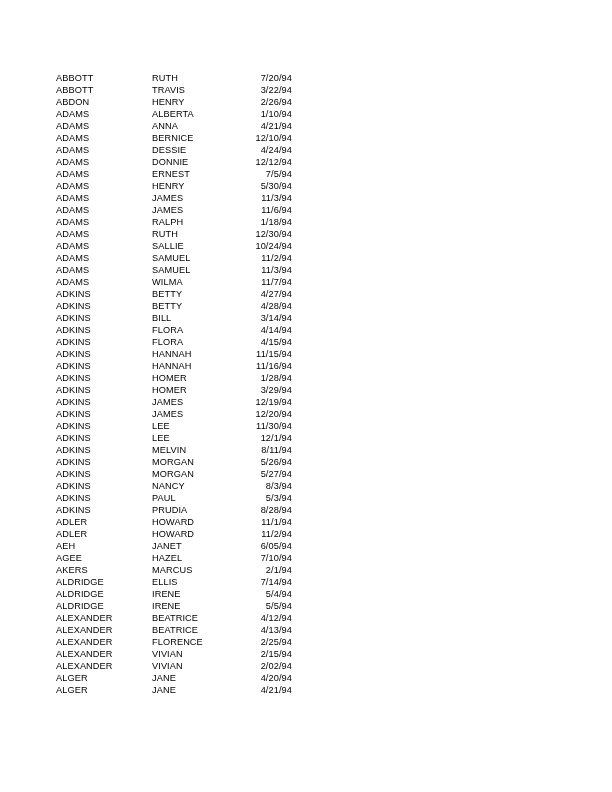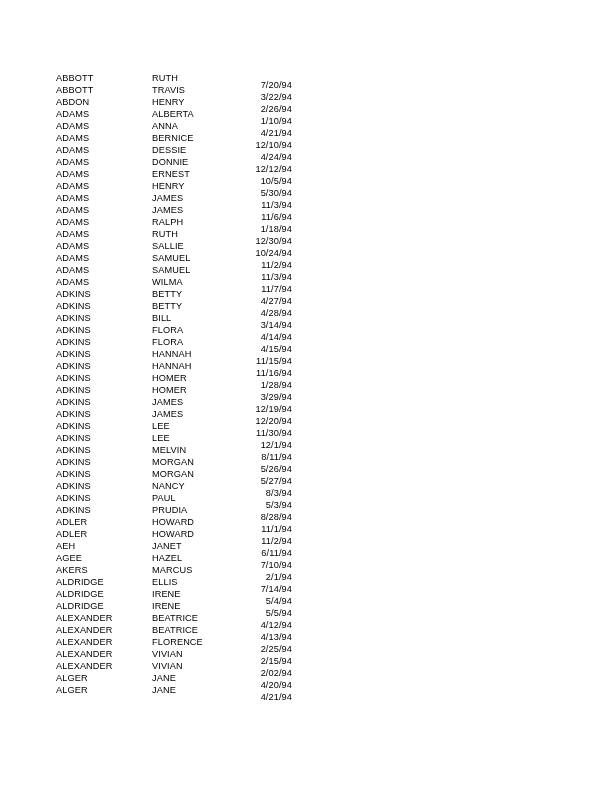--- a/index.html
+++ b/index.html
@@ -5,21 +5,21 @@
     html, body { margin: 0; padding: 0; background: #ffffff; }
     body { width: 612px; height: 792px; position: relative; overflow: hidden; }
     #table {
       position: absolute; left: 56px; top: 72px;
       font-family: "Liberation Sans", sans-serif;
       font-size: 9.2px; color: #000; letter-spacing: 0.1px;
     }
     .row { height: 12px; line-height: 12px; position: relative; width: 236px; white-space: nowrap; }
     .c-last { position: absolute; left: 0; top: 0; }
     .c-first { position: absolute; left: 96px; top: 0; }
-    .c-date { position: absolute; right: 0; top: 0; text-align: right; margin-top: 7px; }
+    .c-date { position: absolute; right: 0; top: 0; text-align: right; }
   </style>
 </head>
 <body>
 
 <div id="table">
     <div class="row">
       <span class="c-last">ABBOTT</span>
       <span class="c-first">RUTH</span>
       <span class="c-date">7/20/94</span>
     </div>
@@ -54,21 +54,21 @@
       <span class="c-date">4/24/94</span>
     </div>
     <div class="row">
       <span class="c-last">ADAMS</span>
       <span class="c-first">DONNIE</span>
       <span class="c-date">12/12/94</span>
     </div>
     <div class="row">
       <span class="c-last">ADAMS</span>
       <span class="c-first">ERNEST</span>
-      <span class="c-date">10/5/94</span>
+      <span class="c-date">7/5/94</span>
     </div>
     <div class="row">
       <span class="c-last">ADAMS</span>
       <span class="c-first">HENRY</span>
       <span class="c-date">5/30/94</span>
     </div>
     <div class="row">
       <span class="c-last">ADAMS</span>
       <span class="c-first">JAMES</span>
       <span class="c-date">11/3/94</span>
@@ -209,21 +209,21 @@
       <span class="c-date">11/1/94</span>
     </div>
     <div class="row">
       <span class="c-last">ADLER</span>
       <span class="c-first">HOWARD</span>
       <span class="c-date">11/2/94</span>
     </div>
     <div class="row">
       <span class="c-last">AEH</span>
       <span class="c-first">JANET</span>
-      <span class="c-date">6/11/94</span>
+      <span class="c-date">6/05/94</span>
     </div>
     <div class="row">
       <span class="c-last">AGEE</span>
       <span class="c-first">HAZEL</span>
       <span class="c-date">7/10/94</span>
     </div>
     <div class="row">
       <span class="c-last">AKERS</span>
       <span class="c-first">MARCUS</span>
       <span class="c-date">2/1/94</span>

